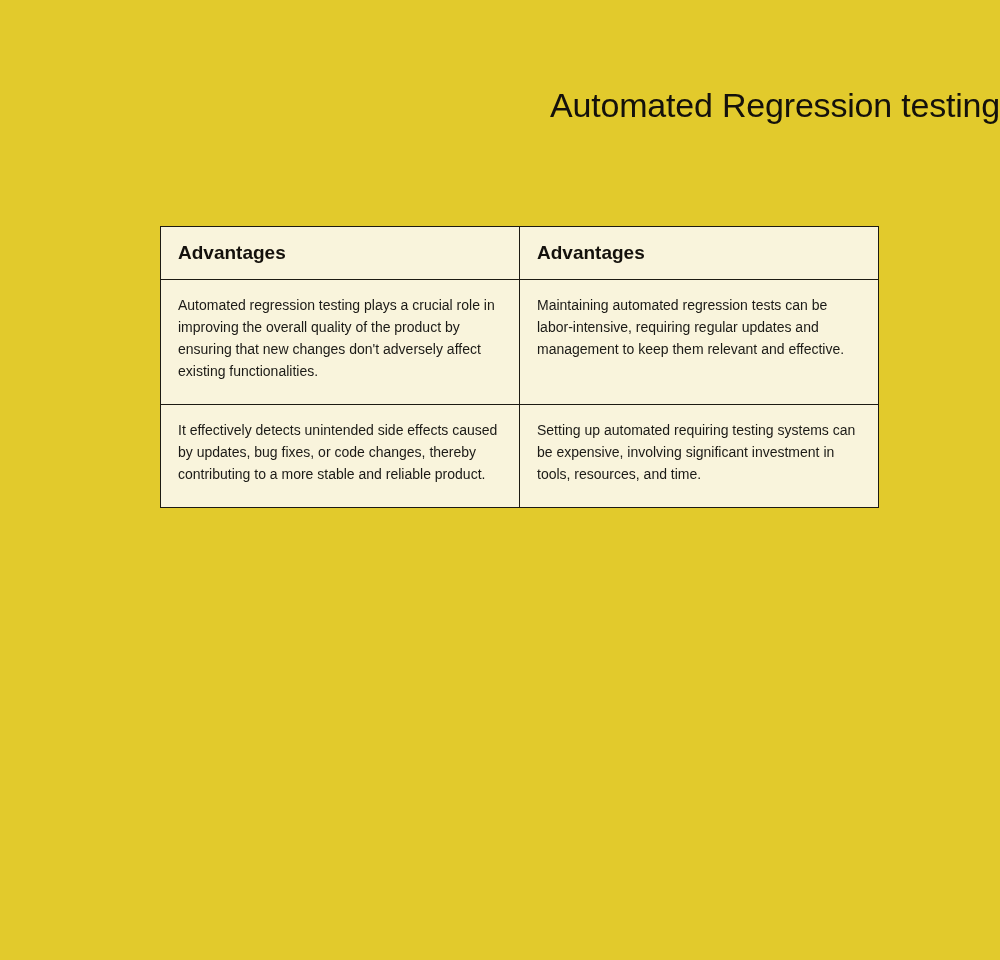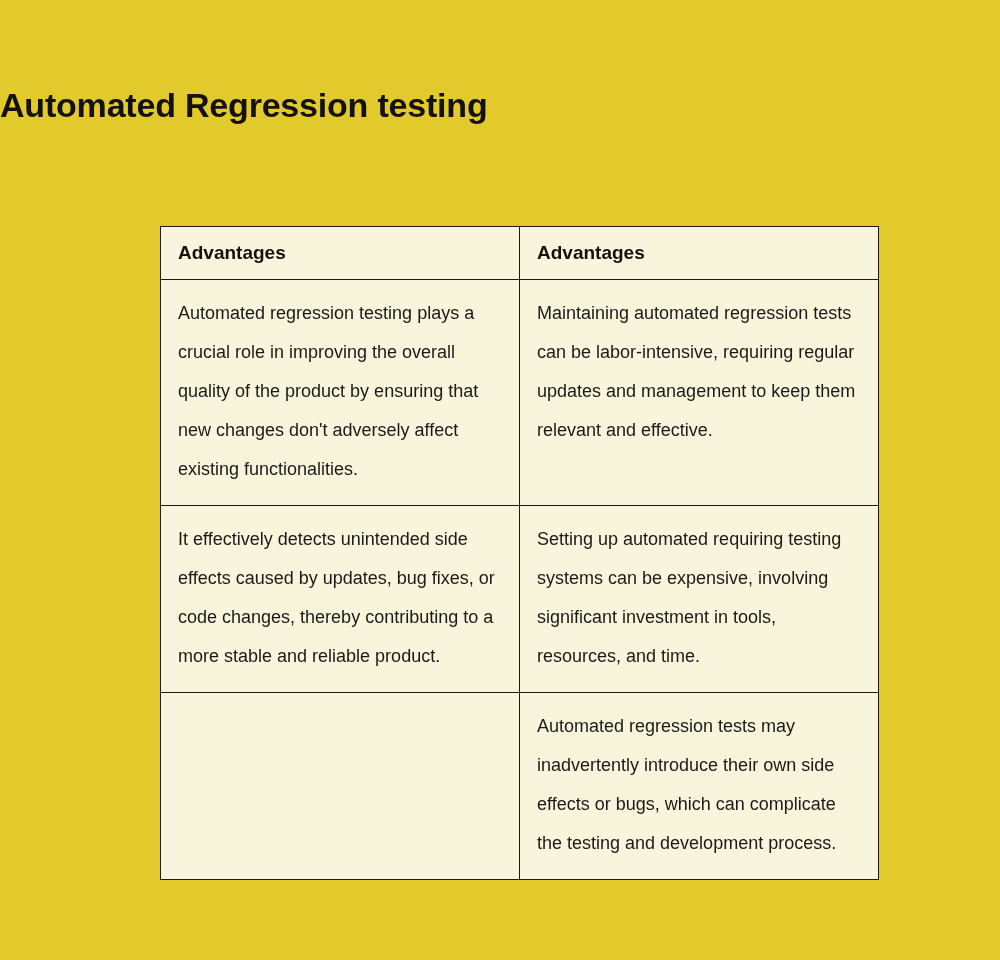--- a/index.html
+++ b/index.html
@@ -17,23 +17,23 @@
     position: relative;
     width: 1000px;
     height: 960px;
     box-sizing: border-box;
   }
   .page-title {
     position: absolute;
     top: 83px;
     left: 0;
     width: 1000px;
-    text-align: left;
+    text-align: right;
     font-size: 34px;
-    font-weight: bold;
+    font-weight: normal;
     color: #14110c;
     letter-spacing: -0.2px;
     line-height: 44px;
   }
   .table-wrap {
     position: absolute;
     left: 136px;
     top: 226px;
     width: 718px;
     margin-left: 24px;
@@ -57,26 +57,26 @@
   }
   table.cmp th {
     font-size: 19px;
     font-weight: bold;
     color: #14110c;
     padding-top: 14px;
     padding-bottom: 14px;
     line-height: 24px;
   }
   table.cmp td {
-    font-size: 18px;
+    font-size: 14px;
     font-weight: normal;
     color: #1b1a16;
-    line-height: 39px;
+    line-height: 22px;
     padding-top: 14px;
-    padding-bottom: 16px;
+    padding-bottom: 22px;
   }
   td.empty-cell {
     padding: 0;
   }
   .cell-text {
     display: block;
     white-space: pre-wrap;
   }
 </style>
 </head>
@@ -108,25 +108,17 @@
           </td>
         </tr>
         <tr>
           <td>
             <span class="cell-text">It effectively detects unintended side effects caused by updates, bug fixes, or code changes, thereby contributing to a more stable and reliable product.</span>
           </td>
           <td>
             <span class="cell-text">Setting up automated requiring testing systems can be expensive, involving significant investment in tools, resources, and time.</span>
           </td>
         </tr>
-        <tr>
-          <td class="empty-cell">
-            <span class="cell-text"></span>
-          </td>
-          <td>
-            <span class="cell-text">Automated regression tests may inadvertently introduce their own side effects or bugs, which can complicate the testing and development process.</span>
-          </td>
-        </tr>
       </tbody>
     </table>
   </div>
 
 </div>
 
 </body></html>

